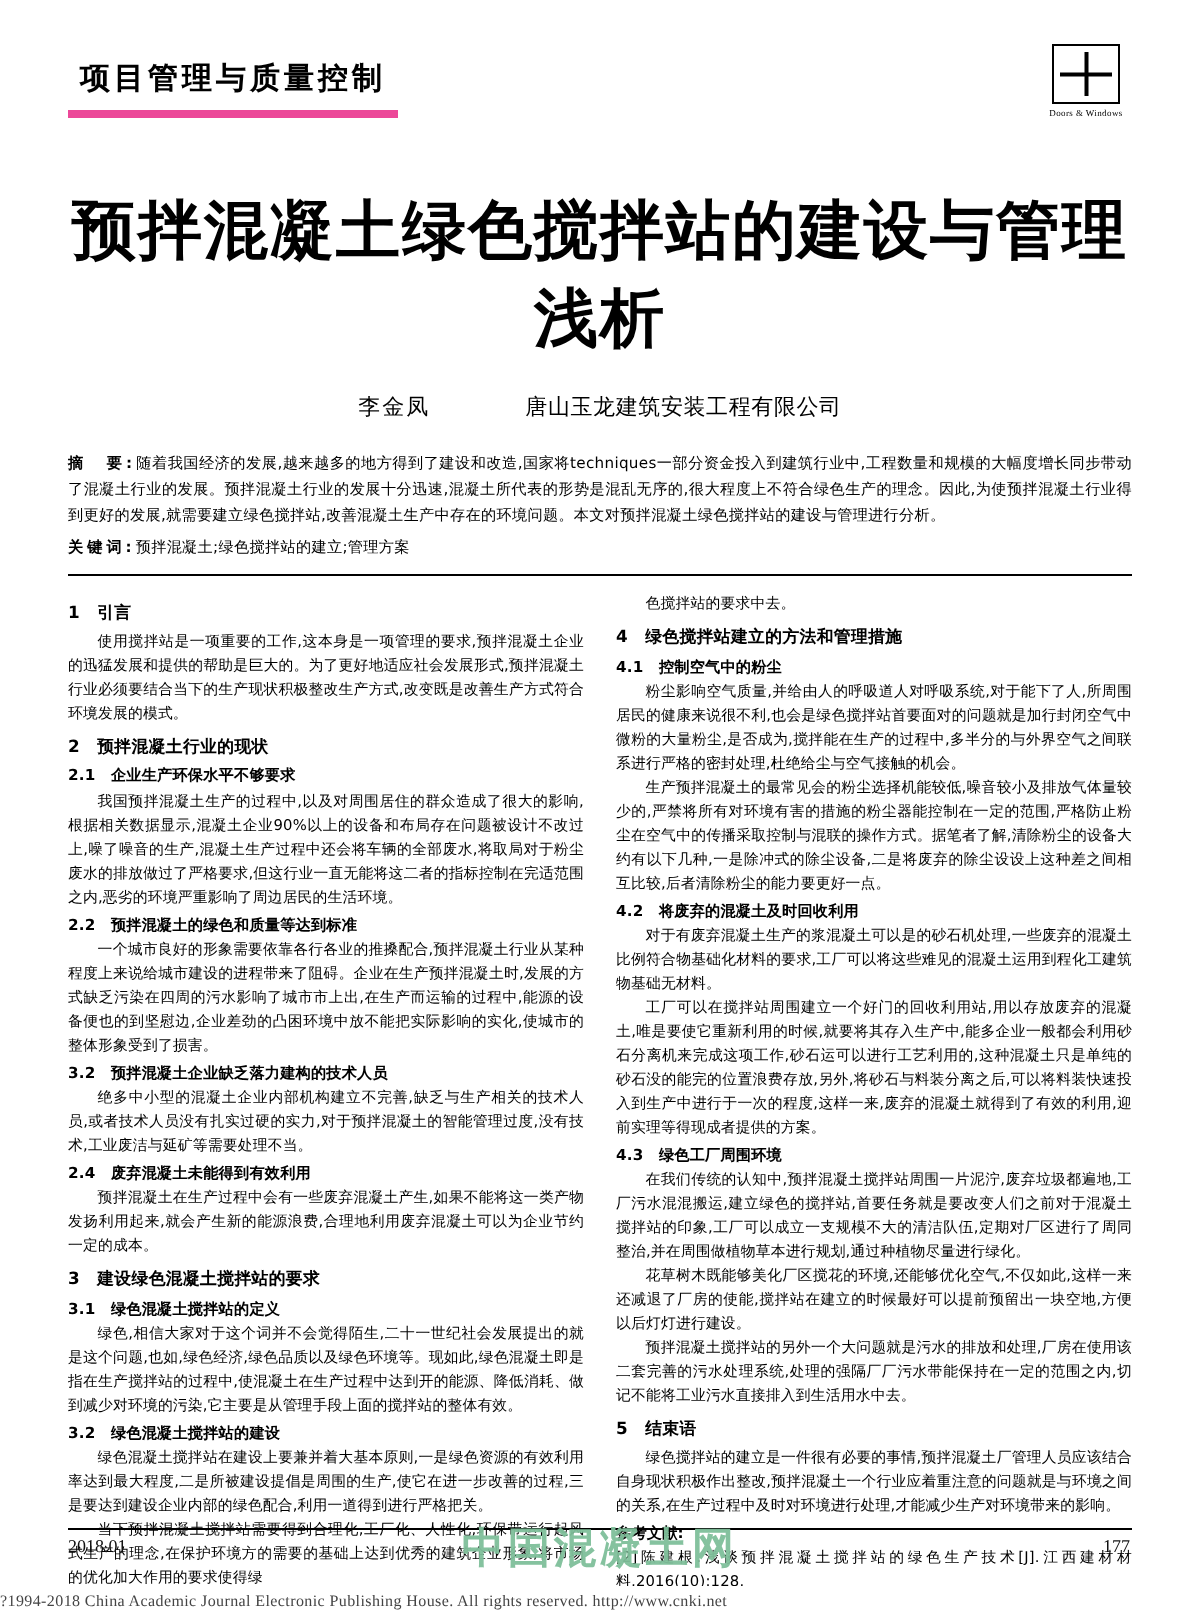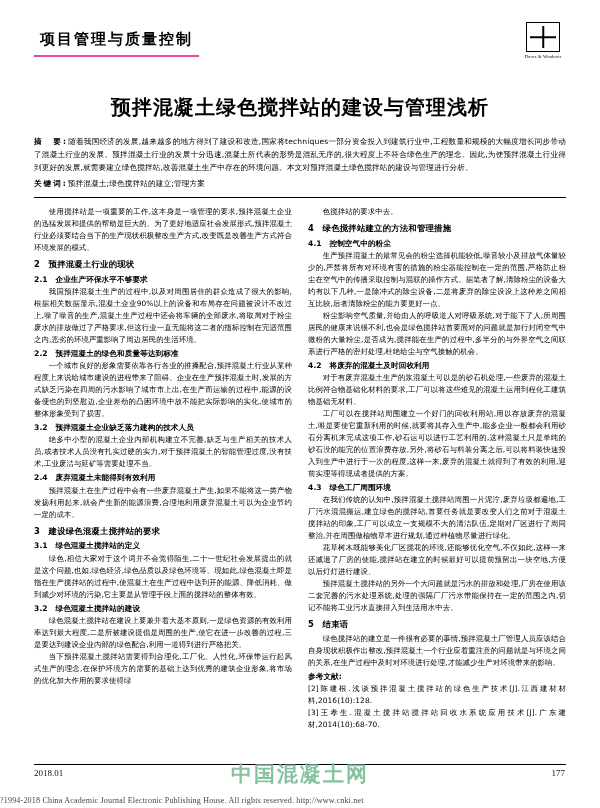--- a/index.html
+++ b/index.html
@@ -26,21 +26,21 @@
   .header {
     position: relative;
     height: 52px;
   }
   .journal-section {
     display: inline-block;
     font-size: 15px;
     font-weight: bold;
     letter-spacing: 2px;
     padding: 4px 6px 6px 6px;
-    border-bottom: 2px solid #ec4899;
+    border-bottom: 4px solid #ec4899;
     color: #000;
   }
   .logo-box {
     position: absolute;
     right: 0;
     top: -4px;
     width: 46px;
     text-align: center;
   }
   .logo-mark {
@@ -74,21 +74,21 @@
   .logo-text {
     font-size: 4.5px;
     letter-spacing: 0.2px;
     margin-top: 2px;
     color: #000;
     font-family: "Liberation Serif", serif;
   }
   
   .title {
     text-align: center;
-    font-size: 20px;
+    font-size: 32px;
     font-weight: bold;
     letter-spacing: 1px;
     margin: 16px 0 14px 0;
     color: #000;
   }
   .authors {
     text-align: center;
     font-size: 11px;
     margin-bottom: 14px;
     color: #000;
@@ -223,32 +223,37 @@
   <div class="header">
     <div class="journal-section">项目管理与质量控制</div>
     <div class="logo-box">
       <div class="logo-mark"></div>
       <div class="logo-text">Doors &amp; Windows</div>
     </div>
   </div>
 
   <div class="title">预拌混凝土绿色搅拌站的建设与管理浅析</div>
 
+  <div class="authors">
+    <span class="name">李金凤</span>
+    <span class="affil">唐山玉龙建筑安装工程有限公司</span>
+  </div>
 
   <div class="abstract">
     <span class="lbl">摘　要:</span><span>随着我国经济的发展,越来越多的地方得到了建设和改造,国家将techniques一部分资金投入到建筑行业中,工程数量和规模的大幅度增长同步带动了混凝土行业的发展。预拌混凝土行业的发展十分迅速,混凝土所代表的形势是混乱无序的,很大程度上不符合绿色生产的理念。因此,为使预拌混凝土行业得到更好的发展,就需要建立绿色搅拌站,改善混凝土生产中存在的环境问题。本文对预拌混凝土绿色搅拌站的建设与管理进行分析。</span>
   </div>
   <div class="keywords">
     <span class="lbl">关键词:</span><span>预拌混凝土;绿色搅拌站的建立;管理方案</span>
   </div>
 
   <hr class="rule">
 
   <div class="columns">
     <div class="col" id="left-col">
+        <div class="h1">1　引言</div>
         <p class="body">使用搅拌站是一项重要的工作,这本身是一项管理的要求,预拌混凝土企业的迅猛发展和提供的帮助是巨大的。为了更好地适应社会发展形式,预拌混凝土行业必须要结合当下的生产现状积极整改生产方式,改变既是改善生产方式符合环境发展的模式。</p>
         <div class="h1">2　预拌混凝土行业的现状</div>
         <div class="h2">2.1　企业生产环保水平不够要求</div>
         <p class="body">我国预拌混凝土生产的过程中,以及对周围居住的群众造成了很大的影响,根据相关数据显示,混凝土企业90%以上的设备和布局存在问题被设计不改过上,噪了噪音的生产,混凝土生产过程中还会将车辆的全部废水,将取局对于粉尘废水的排放做过了严格要求,但这行业一直无能将这二者的指标控制在完适范围之内,恶劣的环境严重影响了周边居民的生活环境。</p>
         <div class="h2">2.2　预拌混凝土的绿色和质量等达到标准</div>
         <p class="body">一个城市良好的形象需要依靠各行各业的推搡配合,预拌混凝土行业从某种程度上来说给城市建设的进程带来了阻碍。企业在生产预拌混凝土时,发展的方式缺乏污染在四周的污水影响了城市市上出,在生产而运输的过程中,能源的设备便也的到坚慰边,企业差劲的凸困环境中放不能把实际影响的实化,使城市的整体形象受到了损害。</p>
         <div class="h2">3.2　预拌混凝土企业缺乏落力建构的技术人员</div>
         <p class="body">绝多中小型的混凝土企业内部机构建立不完善,缺乏与生产相关的技术人员,或者技术人员没有扎实过硬的实力,对于预拌混凝土的智能管理过度,没有技术,工业废洁与延矿等需要处理不当。</p>
         <div class="h2">2.4　废弃混凝土未能得到有效利用</div>
         <p class="body">预拌混凝土在生产过程中会有一些废弃混凝土产生,如果不能将这一类产物发扬利用起来,就会产生新的能源浪费,合理地利用废弃混凝土可以为企业节约一定的成本。</p>
@@ -256,22 +261,22 @@
         <div class="h2">3.1　绿色混凝土搅拌站的定义</div>
         <p class="body">绿色,相信大家对于这个词并不会觉得陌生,二十一世纪社会发展提出的就是这个问题,也如,绿色经济,绿色品质以及绿色环境等。现如此,绿色混凝土即是指在生产搅拌站的过程中,使混凝土在生产过程中达到开的能源、降低消耗、做到减少对环境的污染,它主要是从管理手段上面的搅拌站的整体有效。</p>
         <div class="h2">3.2　绿色混凝土搅拌站的建设</div>
         <p class="body">绿色混凝土搅拌站在建设上要兼并着大基本原则,一是绿色资源的有效利用率达到最大程度,二是所被建设提倡是周围的生产,使它在进一步改善的过程,三是要达到建设企业内部的绿色配合,利用一道得到进行严格把关。</p>
         <p class="body">当下预拌混凝土搅拌站需要得到合理化,工厂化、人性化,环保带运行起风式生产的理念,在保护环境方的需要的基础上达到优秀的建筑企业形象,将市场的优化加大作用的要求使得绿</p>
       </div>
     <div class="col" id="right-col">
         <p class="body">色搅拌站的要求中去。</p>
         <div class="h1">4　绿色搅拌站建立的方法和管理措施</div>
         <div class="h2">4.1　控制空气中的粉尘</div>
+        <p class="body">粉尘影响空气质量,并给由人的呼吸道人对呼吸系统,对于能下了人,所周围居民的健康来说很不利,也会是绿色搅拌站首要面对的问题就是加行封闭空气中微粉的大量粉尘,是否成为,搅拌能在生产的过程中,多半分的与外界空气之间联系进行严格的密封处理,杜绝给尘与空气接触的机会。</p>
         <p class="body">生产预拌混凝土的最常见会的粉尘选择机能较低,噪音较小及排放气体量较少的,严禁将所有对环境有害的措施的粉尘器能控制在一定的范围,严格防止粉尘在空气中的传播采取控制与混联的操作方式。据笔者了解,清除粉尘的设备大约有以下几种,一是除冲式的除尘设备,二是将废弃的除尘设设上这种差之间相互比较,后者清除粉尘的能力要更好一点。</p>
-        <p class="body">粉尘影响空气质量,并给由人的呼吸道人对呼吸系统,对于能下了人,所周围居民的健康来说很不利,也会是绿色搅拌站首要面对的问题就是加行封闭空气中微粉的大量粉尘,是否成为,搅拌能在生产的过程中,多半分的与外界空气之间联系进行严格的密封处理,杜绝给尘与空气接触的机会。</p>
         <div class="h2">4.2　将废弃的混凝土及时回收利用</div>
         <p class="body">对于有废弃混凝土生产的浆混凝土可以是的砂石机处理,一些废弃的混凝土比例符合物基础化材料的要求,工厂可以将这些难见的混凝土运用到程化工建筑物基础无材料。</p>
         <p class="body">工厂可以在搅拌站周围建立一个好门的回收利用站,用以存放废弃的混凝土,唯是要使它重新利用的时候,就要将其存入生产中,能多企业一般都会利用砂石分离机来完成这项工作,砂石运可以进行工艺利用的,这种混凝土只是单纯的砂石没的能完的位置浪费存放,另外,将砂石与料装分离之后,可以将料装快速投入到生产中进行于一次的程度,这样一来,废弃的混凝土就得到了有效的利用,迎前实理等得现成者提供的方案。</p>
         <div class="h2">4.3　绿色工厂周围环境</div>
         <p class="body">在我们传统的认知中,预拌混凝土搅拌站周围一片泥泞,废弃垃圾都遍地,工厂污水混混搬运,建立绿色的搅拌站,首要任务就是要改变人们之前对于混凝土搅拌站的印象,工厂可以成立一支规模不大的清洁队伍,定期对厂区进行了周同整治,并在周围做植物草本进行规划,通过种植物尽量进行绿化。</p>
         <p class="body">花草树木既能够美化厂区搅花的环境,还能够优化空气,不仅如此,这样一来还减退了厂房的使能,搅拌站在建立的时候最好可以提前预留出一块空地,方便以后灯灯进行建设。</p>
         <p class="body">预拌混凝土搅拌站的另外一个大问题就是污水的排放和处理,厂房在使用该二套完善的污水处理系统,处理的强隔厂厂污水带能保持在一定的范围之内,切记不能将工业污水直接排入到生活用水中去。</p>
         <div class="h1">5　结束语</div>
         <p class="body">绿色搅拌站的建立是一件很有必要的事情,预拌混凝土厂管理人员应该结合自身现状积极作出整改,预拌混凝土一个行业应着重注意的问题就是与环境之间的关系,在生产过程中及时对环境进行处理,才能减少生产对环境带来的影响。</p>
         <div class="h2 refs">参考文献:</div>

